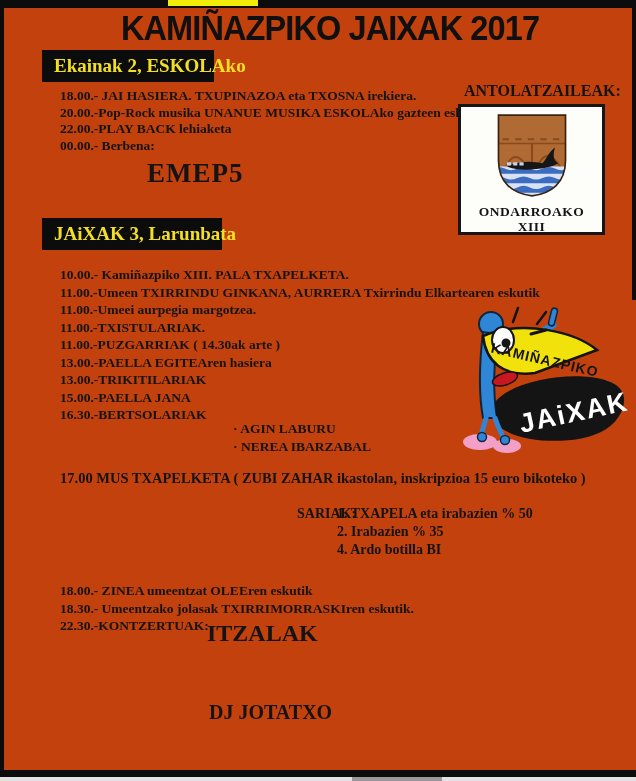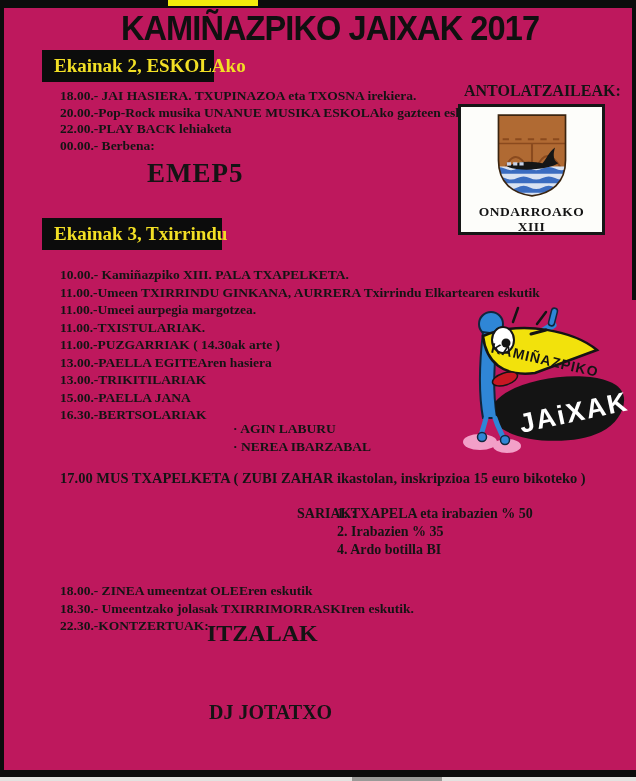--- a/index.html
+++ b/index.html
@@ -1,18 +1,18 @@
 <!DOCTYPE html>
 <html><head>
 <meta charset="utf-8">
 <style>
   html,body{margin:0;padding:0;}
   body{width:636px;height:781px;position:relative;overflow:hidden;background:#ffffff;}
   .abs{position:absolute;}
-  .poster{position:absolute;left:0;top:0;width:636px;height:781px;background:#be185d;}
+  .poster{position:absolute;left:0;top:0;width:636px;height:781px;background:#c2410c;}
   .serif{font-family:"Liberation Serif","DejaVu Serif",serif;font-weight:bold;color:#141414;}
   .sans{font-family:"Liberation Sans","DejaVu Sans",sans-serif;font-weight:bold;color:#101010;}
   .bar{background:#0c0c0c;}
   .title{left:12px;top:8px;width:636px;text-align:center;font-size:35px;letter-spacing:-1px;
          transform:scaleX(0.93);transform-origin:50% 50%;white-space:nowrap;}
   .daybox{background:#0c0c0c;color:#F2DF25;font-size:19px;display:flex;align-items:center;
           padding-left:12px;box-sizing:border-box;white-space:nowrap;}
   .daybox span{color:#F2DF25;}
   .line{font-size:13.5px;line-height:16.5px;white-space:nowrap;}
   .line2{font-size:13.5px;line-height:17.5px;white-space:nowrap;}
@@ -75,21 +75,21 @@
         <path d="M14,52 C26,46 40,47 48,49 C52,45 54,38 60,34 C58,41 58,46 63,49 C56,54 28,58 14,52 Z" fill="#161616"></path>
         <path d="M14,48 h4 v3 h-4 Z M20,48 h4 v3 h-4 Z M26,48 h4 v3 h-4 Z" fill="#C8D2E8"></path>
       </g>
       <path d="M6,3 H70 V46 C70,68 56,78 38,80 C20,78 6,68 6,46 Z" fill="none" stroke="#3a2410" stroke-width="1.6"></path>
     </svg>
     <div class="serif town">ONDARROAKO</div>
     <div class="serif town">XIII</div>
   </div>
 
   <div class="abs daybox serif" style="left:42px;top:218px;width:180px;height:32px;">
-    <span>Ekainak 3, Txirrindu</span>
+    <span>JAiXAK 3, Larunbata</span>
   </div>
 
   <div class="abs serif" style="left:60px;top:266px;">
     <div class="line2">10.00.- Kamiñazpiko XIII. PALA TXAPELKETA.</div>
     <div class="line2">11.00.-Umeen TXIRRINDU GINKANA, AURRERA Txirrindu Elkartearen eskutik</div>
     <div class="line2">11.00.-Umeei aurpegia margotzea.</div>
     <div class="line2">11.00.-TXISTULARIAK.</div>
     <div class="line2">11.00.-PUZGARRIAK ( 14.30ak arte )</div>
     <div class="line2">13.00.-PAELLA EGITEAren hasiera</div>
     <div class="line2">13.00.-TRIKITILARIAK</div>

